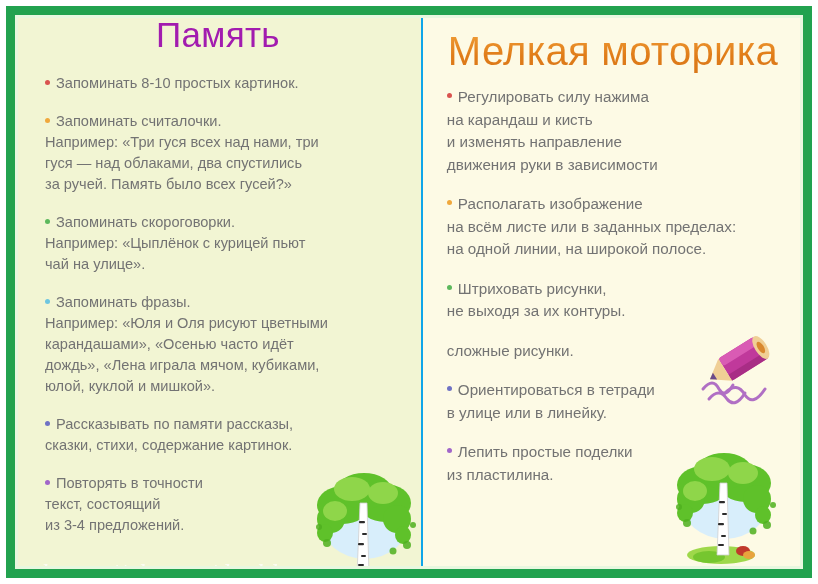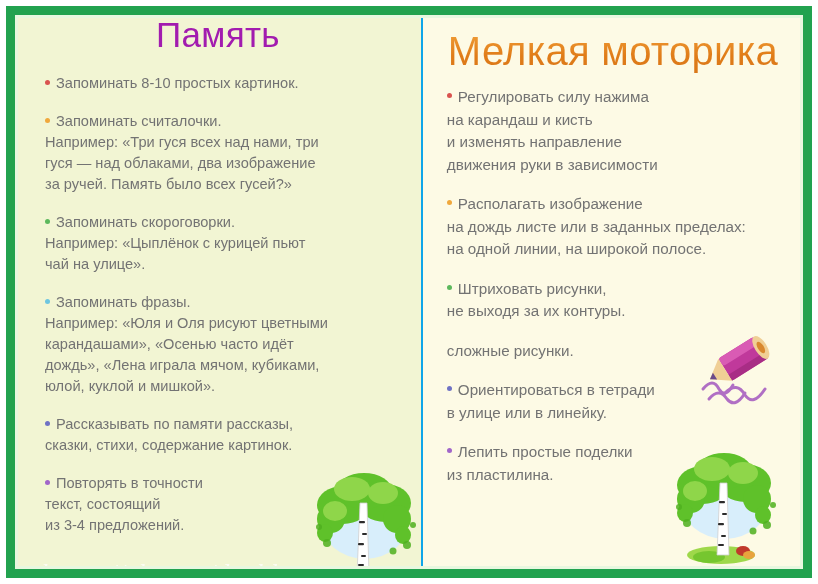--- a/index.html
+++ b/index.html
@@ -142,21 +142,21 @@
       <div class="col col-left">
         <div class="title title-left">Память</div>
 
         <div class="list list-left">
             <div class="item">
               <span class="lead"><span class="dot" style="background: rgb(217, 83, 79);"></span>Запоминать 8-10 простых картинок.</span>
             </div>
             <div class="item">
               <span class="lead"><span class="dot" style="background: rgb(240, 168, 60);"></span>Запоминать считалочки.</span>
               <span class="cont">Например: «Три гуся всех над нами, три</span>
-              <span class="cont">гуся — над облаками, два изображение</span>
+              <span class="cont">гуся — над облаками, два спустились</span>
               <span class="cont">за ручей. Память было всех гусей?»</span>
             </div>
             <div class="item">
               <span class="lead"><span class="dot" style="background: rgb(92, 184, 92);"></span>Запоминать скороговорки.</span>
               <span class="cont">Например: «Цыплёнок с курицей пьют</span>
               <span class="cont">чай на улице».</span>
             </div>
             <div class="item">
               <span class="lead"><span class="dot" style="background: rgb(110, 198, 224);"></span>Запоминать фразы.</span>
               <span class="cont">Например: «Юля и Оля рисуют цветными</span>
@@ -222,21 +222,21 @@
 
         <div class="list list-right">
             <div class="item">
               <span class="lead"><span class="dot" style="background: rgb(217, 83, 79);"></span>Регулировать силу нажима</span>
               <span class="cont">на карандаш и кисть</span>
               <span class="cont">и изменять направление</span>
               <span class="cont">движения руки в зависимости</span>
             </div>
             <div class="item">
               <span class="lead"><span class="dot" style="background: rgb(240, 168, 60);"></span>Располагать изображение</span>
-              <span class="cont">на дождь листе или в заданных пределах:</span>
+              <span class="cont">на всём листе или в заданных пределах:</span>
               <span class="cont">на одной линии, на широкой полосе.</span>
             </div>
             <div class="item">
               <span class="lead"><span class="dot" style="background: rgb(92, 184, 92);"></span>Штриховать рисунки,</span>
               <span class="cont">не выходя за их контуры.</span>
             </div>
             <div class="item">
               <span class="cont">сложные рисунки.</span>
             </div>
             <div class="item">

